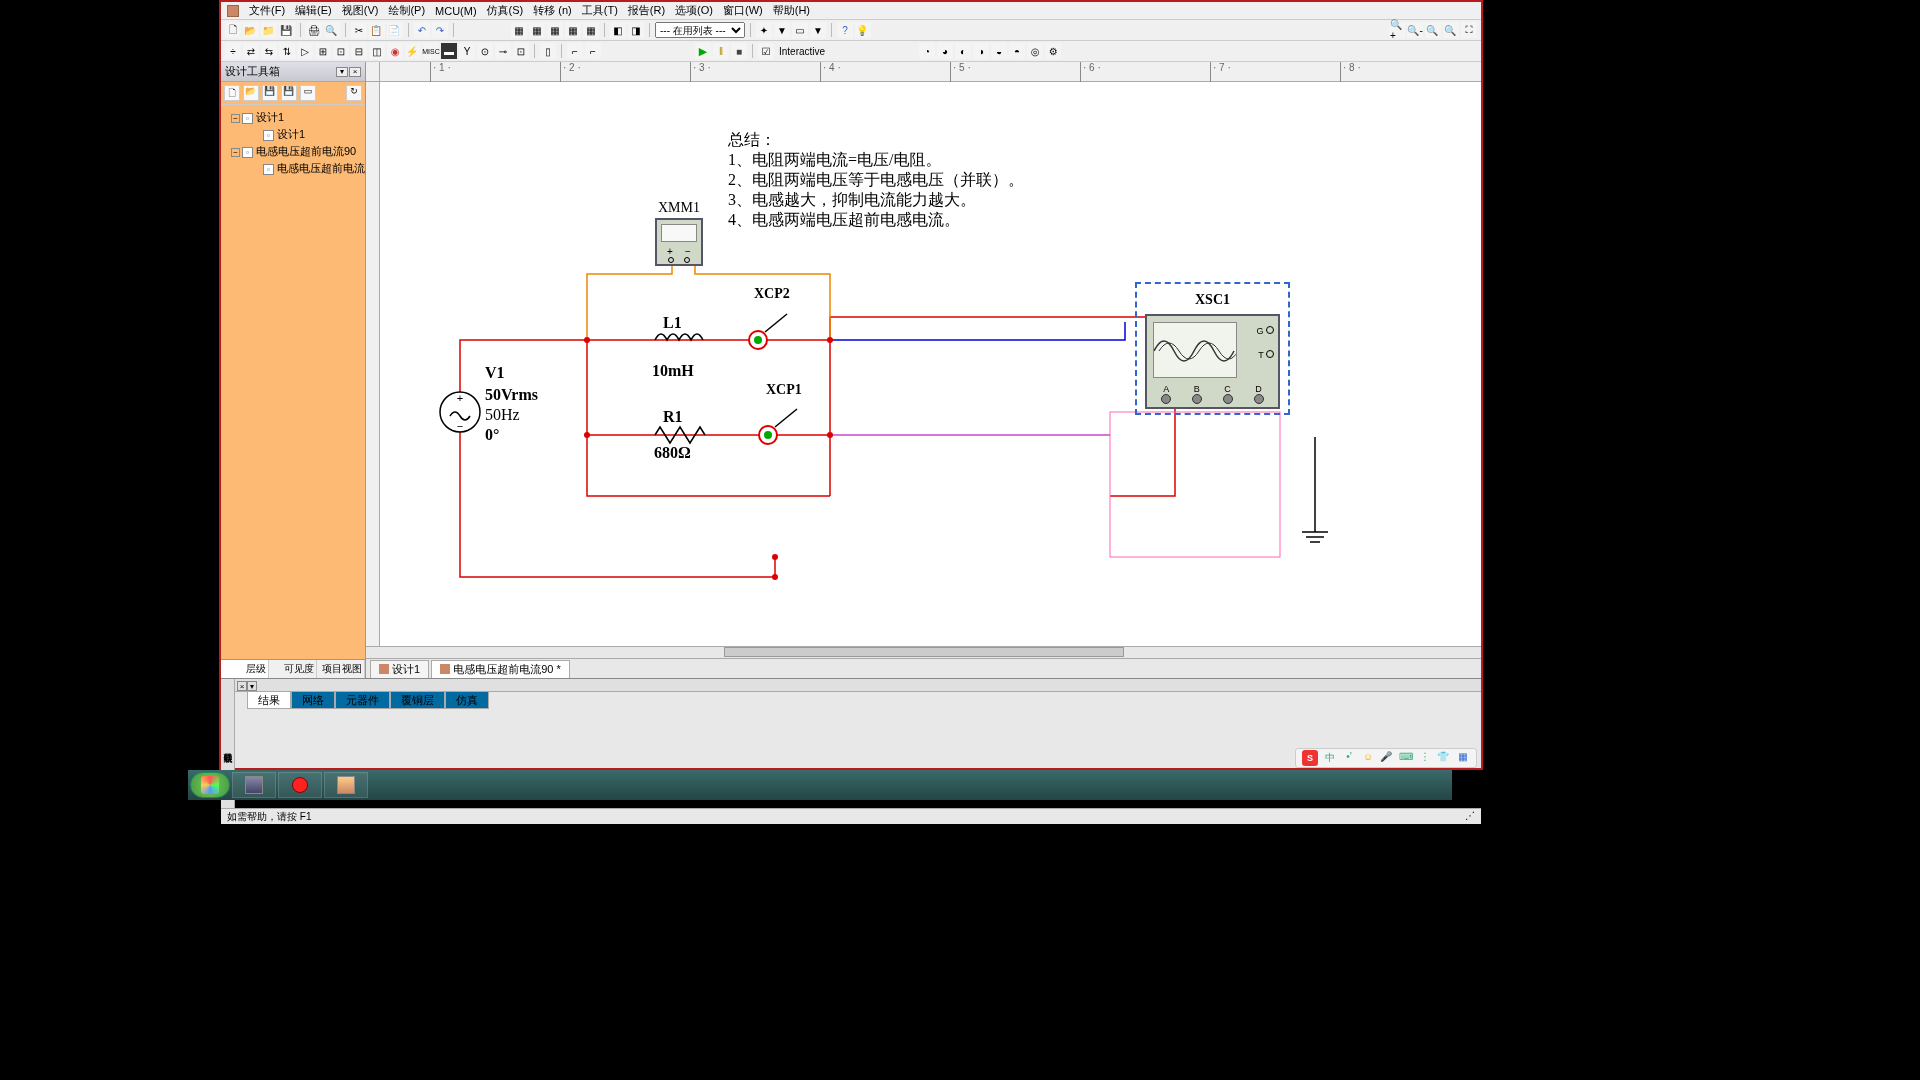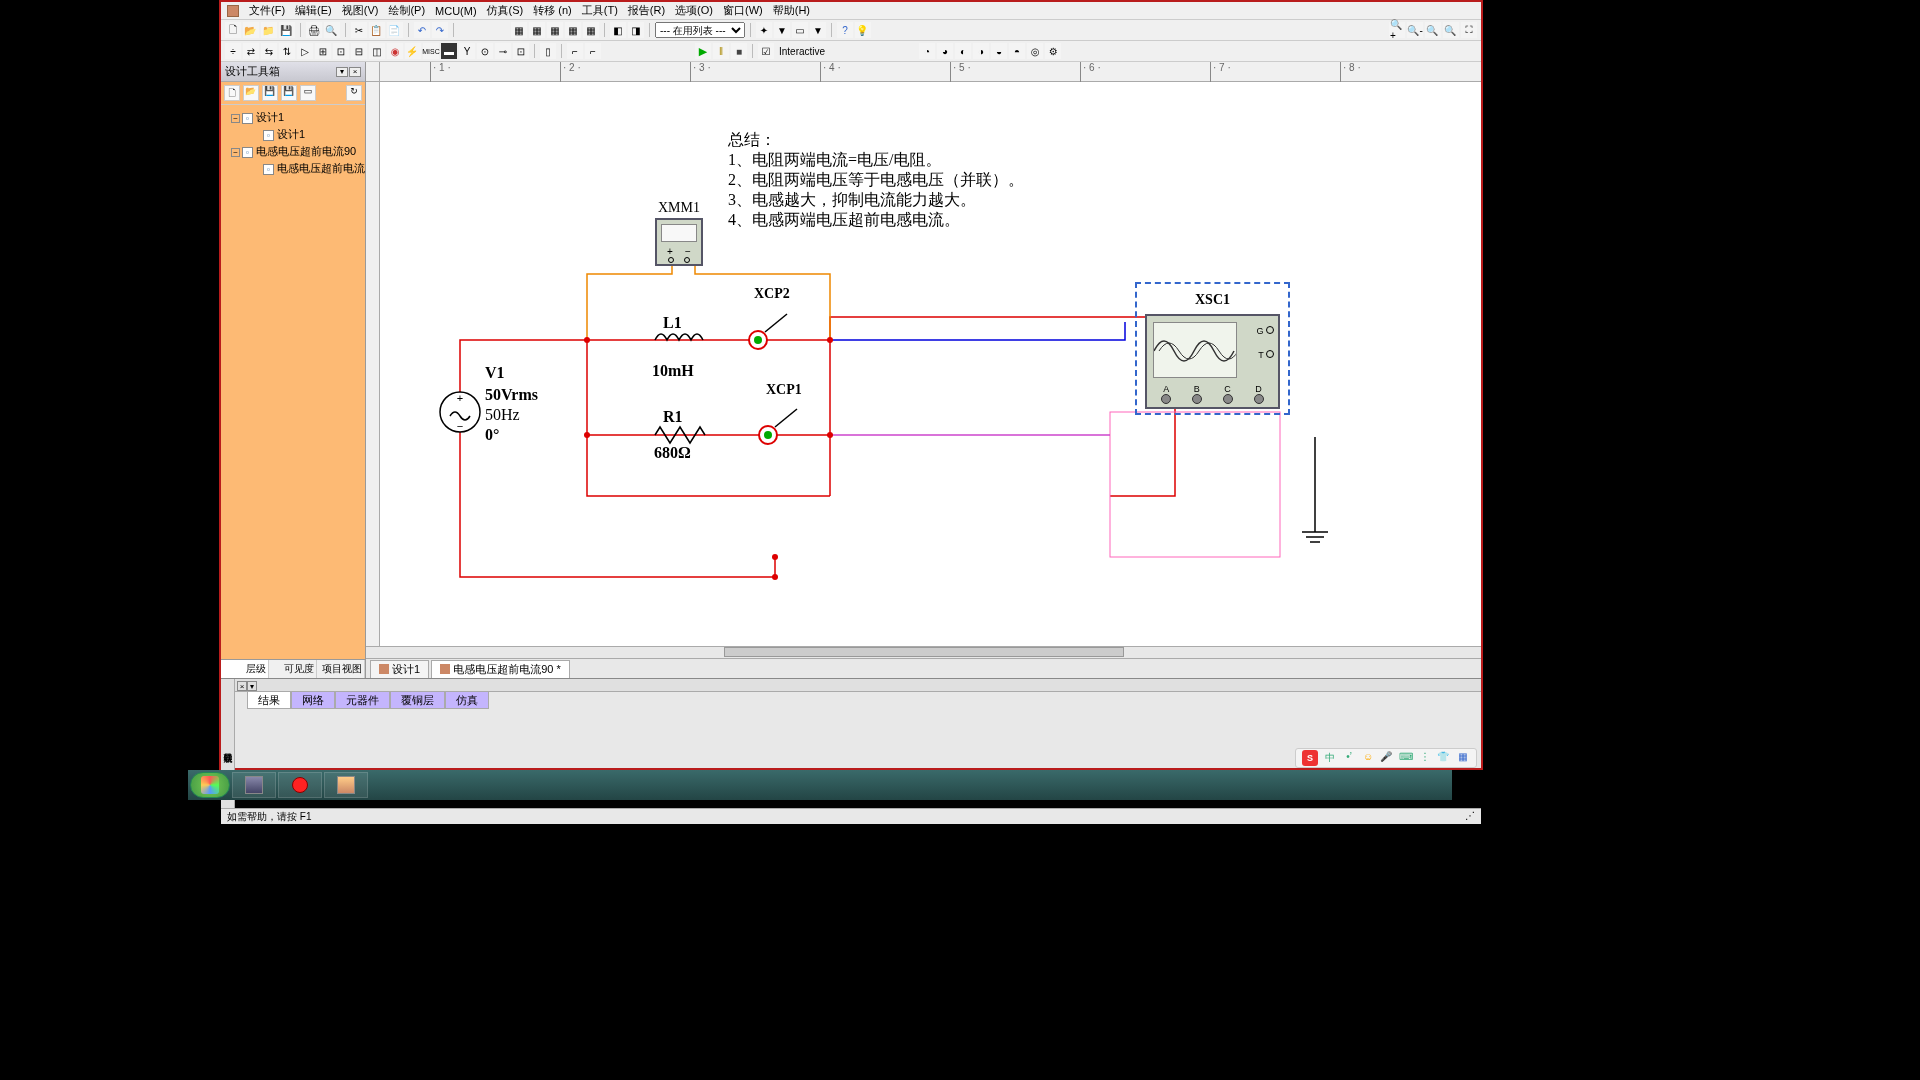--- a/index.html
+++ b/index.html
@@ -45,21 +45,21 @@
 .canvas-tab { padding: 1px 8px; font-size: 11px; background: #f4f4f4; border: 1px solid #aaa; border-bottom: none; margin-right: 2px; display: flex; align-items: center; gap: 3px; }
 .canvas-tab.active { background: #fff; }
 .canvas-tab .ticon { width: 10px; height: 10px; background: #c86; }
 .output-panel { height: 130px; border-top: 1px solid #888; display: flex; }
 .output-side { width: 14px; background: #e0e0e0; border-right: 1px solid #aaa; writing-mode: vertical-rl; font-size: 9px; text-align: center; padding-top: 4px; }
 .output-body { flex: 1; display: flex; flex-direction: column; }
 .output-close { height: 12px; background: #e0e0e0; padding-left: 2px; }
 .output-close .xb { width: 10px; height: 10px; border: 1px solid #888; font-size: 8px; text-align: center; display: inline-block; }
 .output-text { flex: 1; background: #fff; padding: 6px 20px; font-size: 11px; }
 .output-tabs { height: 18px; display: flex; background: #e8e8e8; border-top: 1px solid #aaa; padding-left: 12px; }
-.output-tab { padding: 1px 10px; font-size: 11px; border: 1px solid #aaa; border-top: none; background: #c4b5fd; }
+.output-tab { padding: 1px 10px; font-size: 11px; border: 1px solid #aaa; border-top: none; background: #0369a1; }
 .output-tab.active { background: #fff; }
 .status-bar { height: 16px; background: #e8e8e8; border-top: 1px solid #aaa; padding: 1px 6px; font-size: 10px; display: flex; }
 .status-bar .spacer { flex: 1; }
 .ime-bar { position: absolute; right: 4px; bottom: 0; height: 20px; display: flex; align-items: center; gap: 5px; background: #f4f4f4; border: 1px solid #ccc; padding: 2px 6px; border-radius: 3px; }
 .ime-bar .ime-icon { width: 16px; height: 16px; border-radius: 3px; background: #e33; color: #fff; font-size: 9px; text-align: center; line-height: 16px; font-weight: bold; }
 .ime-bar .ime-btn { width: 14px; height: 14px; font-size: 10px; color: #3a7; text-align: center; }
 .taskbar { position: absolute; left: 188px; bottom: 280px; width: 1264px; height: 30px; background: linear-gradient(#3a6a6a, #234545); display: flex; align-items: center; padding: 0 2px; }
 .taskbar .start { width: 40px; height: 26px; background: radial-gradient(circle, #7c5, #494); border-radius: 13px; border: 1px solid #285; display: flex; align-items: center; justify-content: center; }
 .taskbar .start-orb { width: 18px; height: 18px; background: conic-gradient(#f55, #5f5, #59f, #fc5, #f55); border-radius: 3px; }
 .taskbar .tb-item { width: 44px; height: 26px; margin-left: 2px; background: rgba(255,255,255,0.08); border: 1px solid rgba(255,255,255,0.15); display: flex; align-items: center; justify-content: center; }

